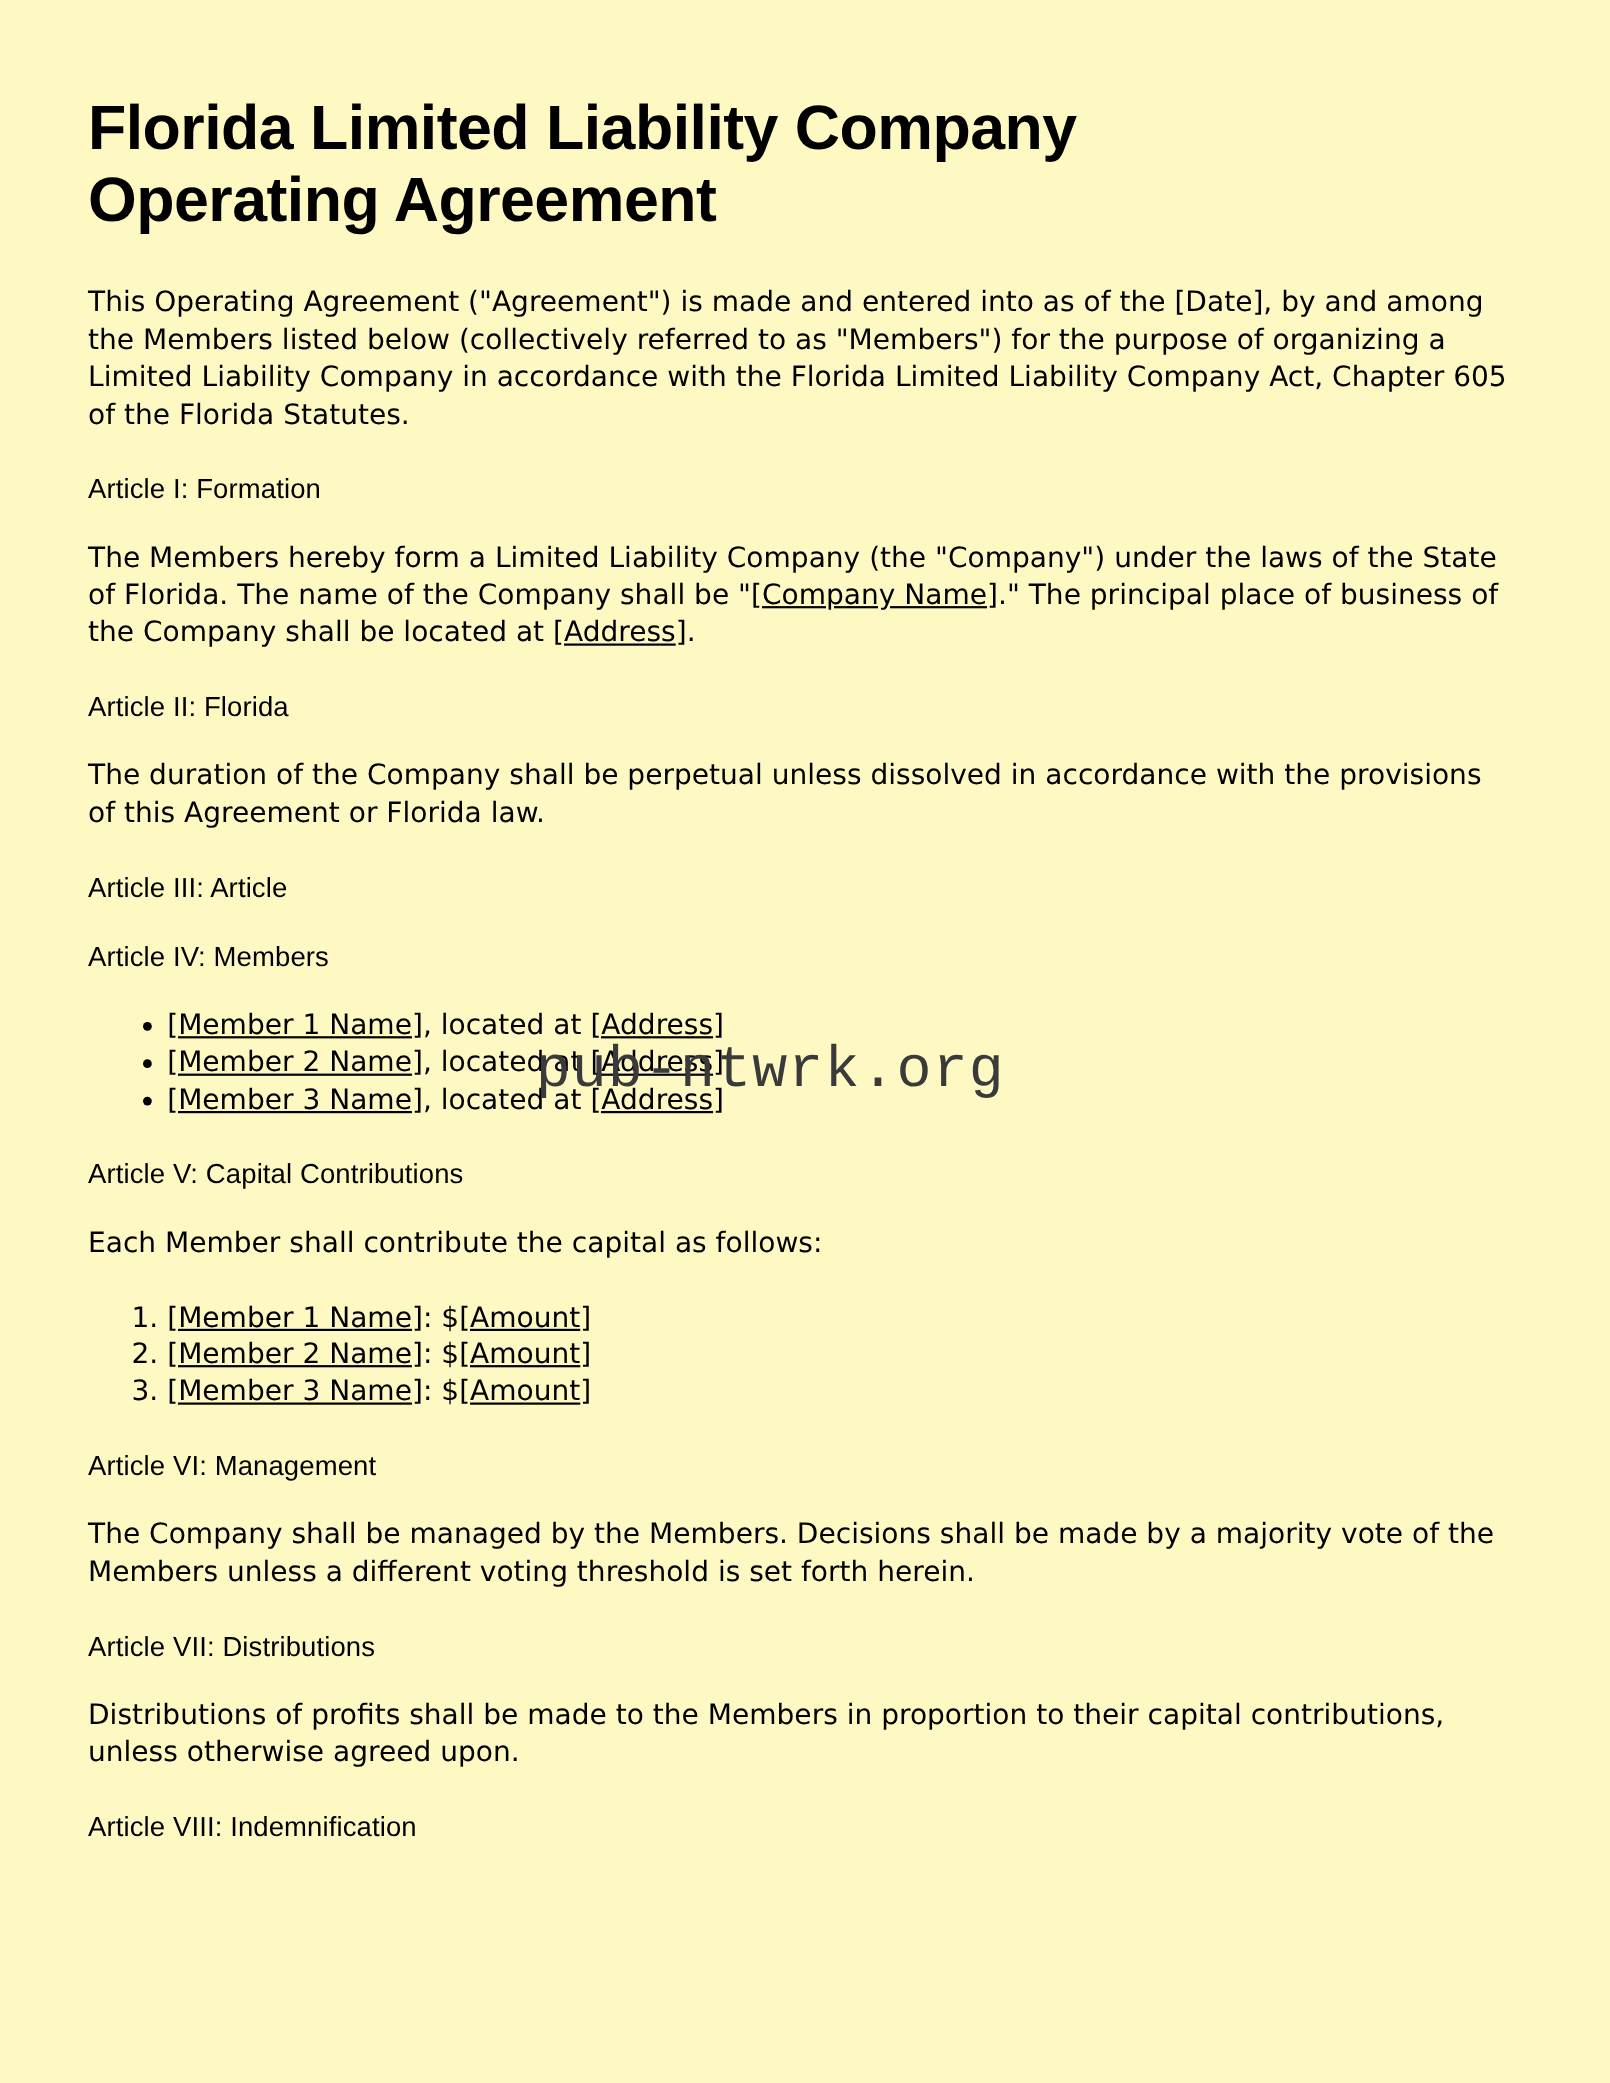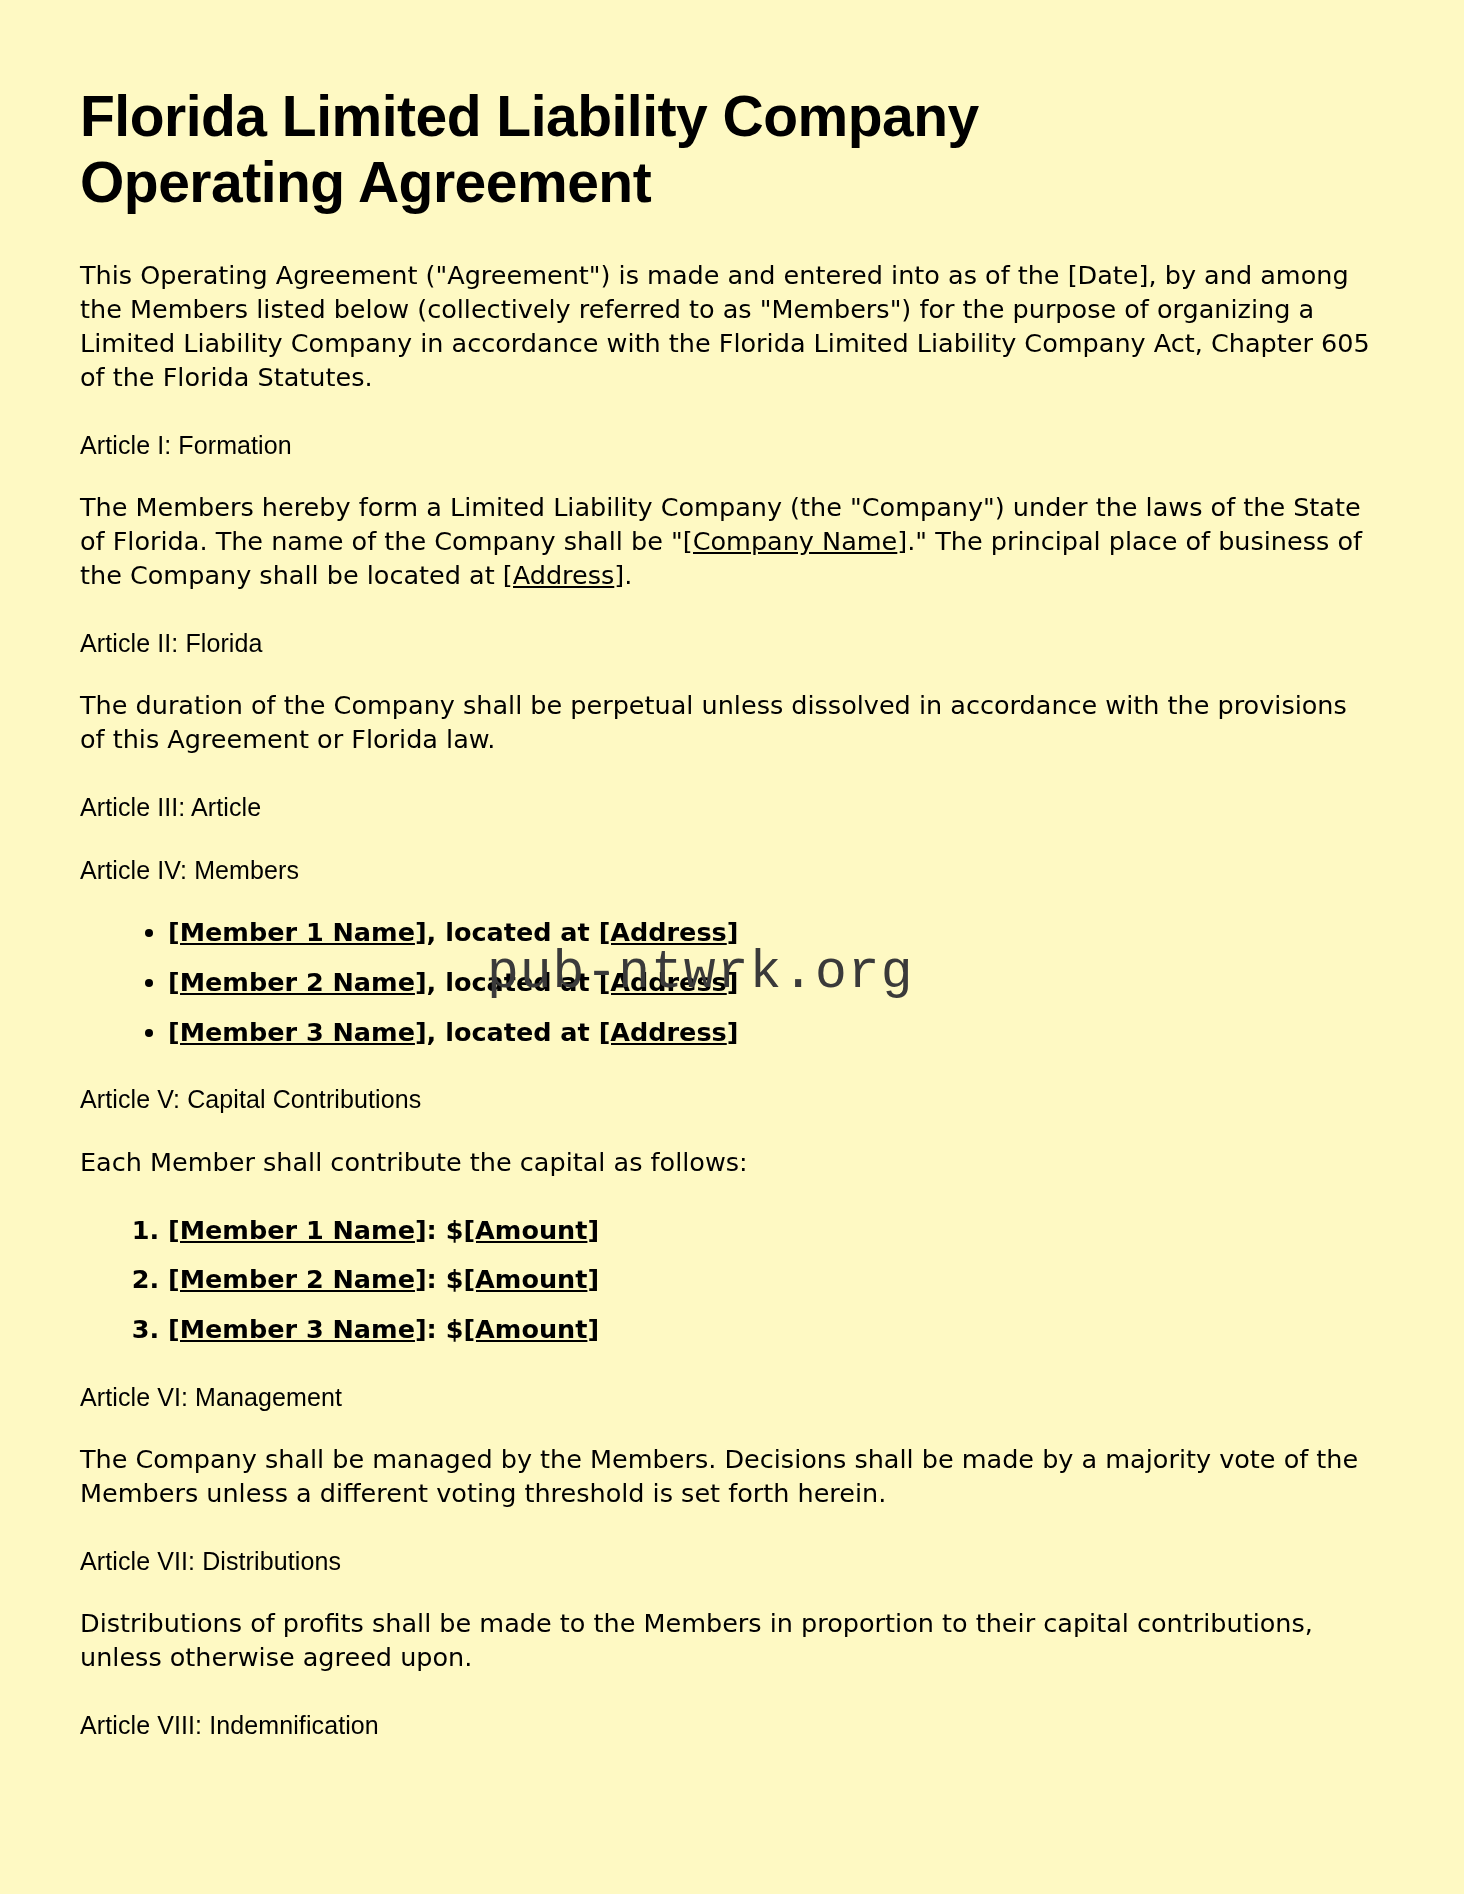--- a/index.html
+++ b/index.html
@@ -51,23 +51,22 @@
   ol.capital-list {
     margin: 0 0 34px 0;
     padding-left: 72px;
     font-size: 25.5px;
     line-height: 1.32;
   }
   ul.member-list { list-style-type: disc; }
   ol.capital-list { list-style-type: decimal; }
   ul.member-list li,
   ol.capital-list li {
-    margin: 16px;
+    margin: 0;
     padding: 0;
-    font-weight: bold;
   }
   .ph { text-decoration: underline; text-underline-offset: 2px; }
   .watermark {
     position: absolute;
     left: 487px;
     top: 915px;
     font-family: "Liberation Mono", "DejaVu Sans Mono", monospace;
     font-size: 53px;
     line-height: 1;
     color: #3a3a3a;

